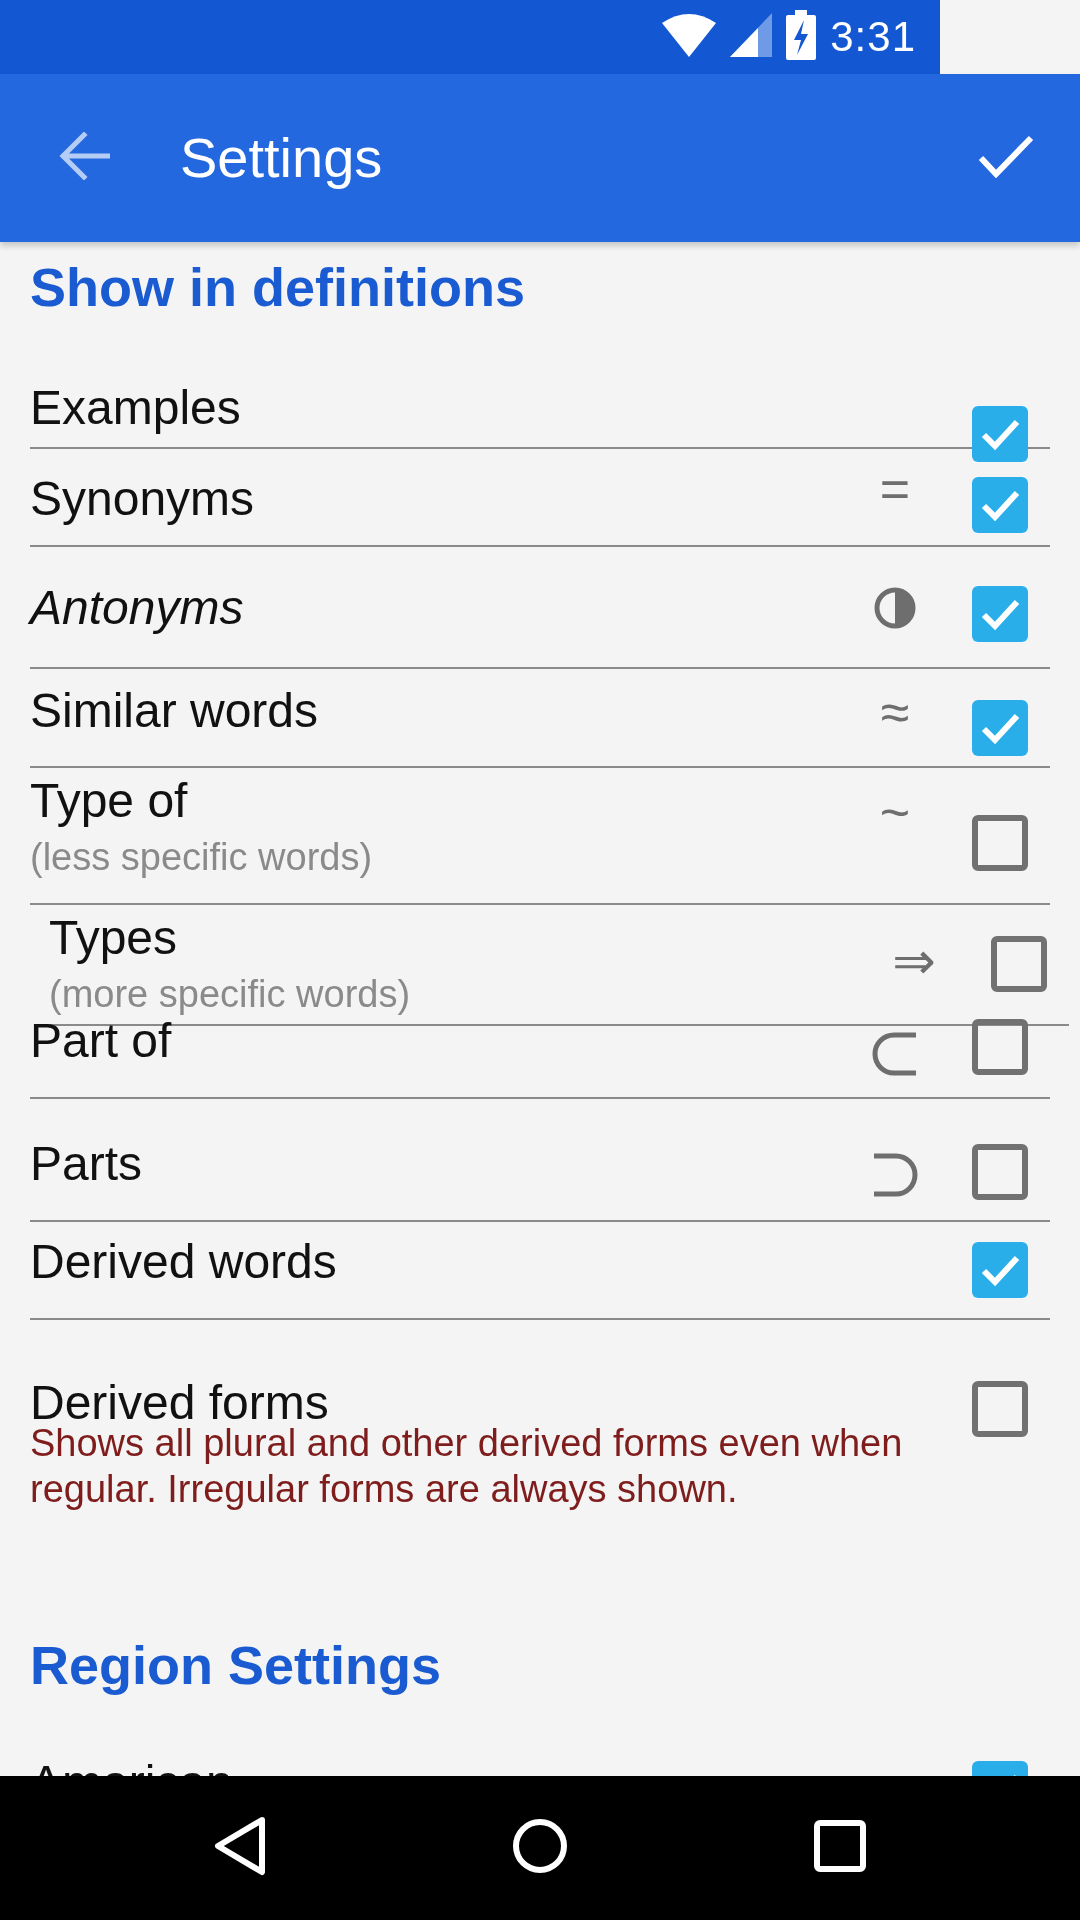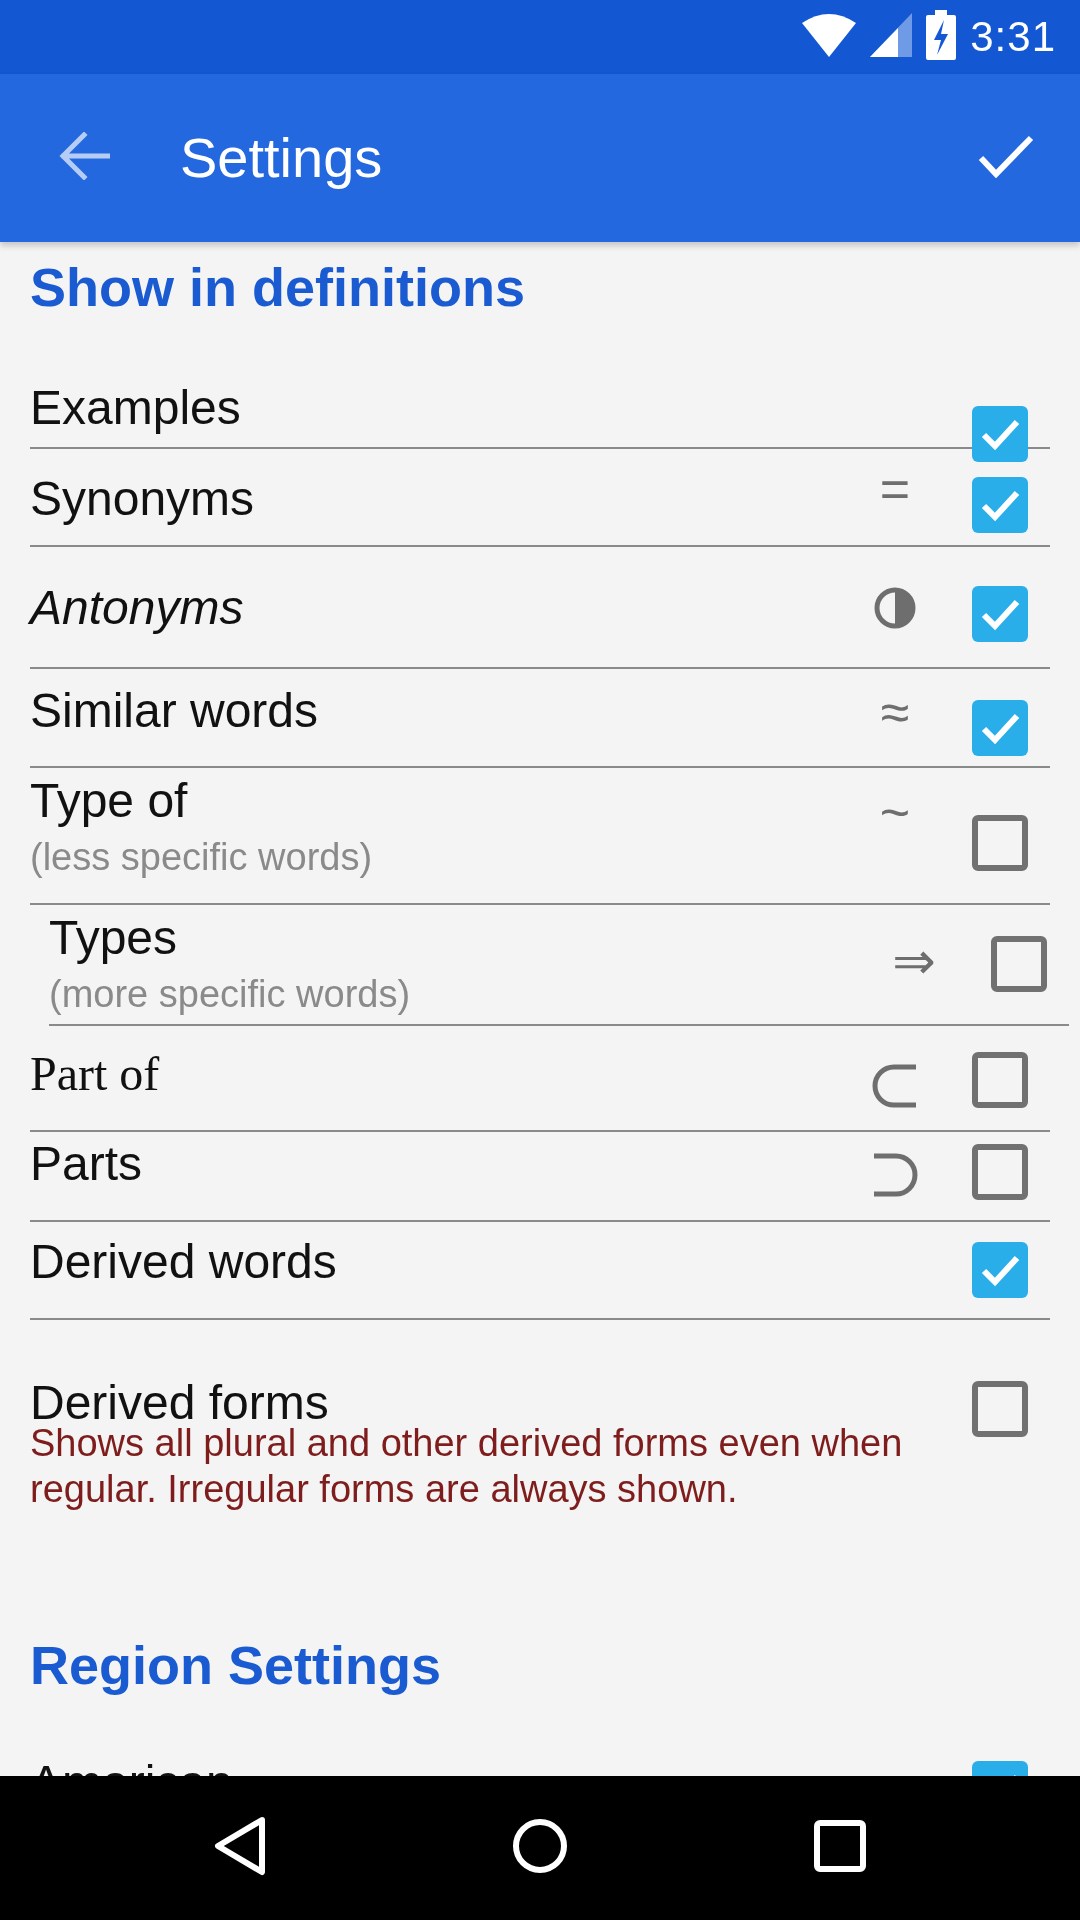--- a/index.html
+++ b/index.html
@@ -1,17 +1,17 @@
 <!DOCTYPE html>
 <html><head>
 <meta charset="utf-8">
 <style>
   * { box-sizing: border-box; margin: 0; padding: 0; }
   html, body { width: 1080px; height: 1920px; overflow: hidden; background: #f4f4f4; font-family: "Liberation Sans", "DejaVu Sans", sans-serif; }
-  .status-bar { position: absolute; left: 0; top: 0; width: 1080px; height: 74px; background: #1358d2; }
+  .status-bar { position: absolute; left: 0; top: 0; width: 940px; height: 74px; background: #1358d2; }
   .status-icons { position: absolute; right: 24px; top: 0; height: 74px; display: flex; align-items: center; gap: 14px; }
   .status-time { color: #fff; font-size: 42px; font-weight: 500; letter-spacing: 1px; }
   .app-bar { position: absolute; left: 0; top: 74px; width: 1080px; height: 168px; background: #2368de; box-shadow: 0 4px 6px rgba(0,0,0,0.18); z-index: 2; }
   .back-btn { position: absolute; left: 40px; top: 44px; width: 88px; height: 80px; display: flex; align-items: center; justify-content: center; }
   .app-title { position: absolute; left: 180px; top: 0; height: 168px; line-height: 168px; color: #fff; font-size: 56px; font-weight: 500; }
   .done-btn { position: absolute; right: 30px; top: 44px; width: 88px; height: 80px; display: flex; align-items: center; justify-content: center; }
   .content { position: absolute; left: 0; top: 242px; width: 1080px; height: 1534px; overflow: hidden; background: #f4f4f4; }
   .section-header { position: absolute; left: 30px; color: #1a5bd2; font-size: 54px; font-weight: 700; }
   .row { position: absolute; left: 30px; width: 1020px; border-bottom: 2px solid #8a8a8a; }
   .row.no-border { border-bottom: none; margin-top: 43px; }
@@ -109,21 +109,21 @@
         <div class="row-sub" style="top: 68px;">(less specific words)</div>
         <div class="row-symbol" style="top: 14px;">~</div>
         <div class="checkbox unchecked" role="checkbox" aria-checked="false" style="top: 47px;"></div>
       </div>
       <div class="row" style="top: 663px; height: 121px; margin-left: 19px;">
         <div class="row-label" style="top: 5px;">Types</div>
         <div class="row-sub" style="top: 68px;">(more specific words)</div>
         <div class="row-symbol" style="top: 26px;">⇒</div>
         <div class="checkbox unchecked" role="checkbox" aria-checked="false" style="top: 31px;"></div>
       </div>
-      <div class="row" style="top: 792px; height: 98px; font-family: Liberation Serif, serif;">
+      <div class="row" style="top: 759px; height: 98px;">
         <div class="row-label" style="top: 12px;">Part of</div>
         <div class="row-symbol" style="top: 28px;"><svg width="46" height="46" viewBox="0 0 46 46">
             <path d="M44 4 H22 A18 18 0 0 0 22 42 H44" stroke="#6e6e6e" stroke-width="5" fill="none"></path>
           </svg></div>
         <div class="checkbox unchecked" role="checkbox" aria-checked="false" style="top: 18px;"></div>
       </div>
       <div class="row" style="top: 882px; height: 98px;">
         <div class="row-label" style="top: 12px;">Parts</div>
         <div class="row-symbol" style="top: 26px;"><svg width="46" height="46" viewBox="0 0 46 46">
             <path d="M2 4 H24 A18 18 0 0 1 24 42 H2" stroke="#6e6e6e" stroke-width="5" fill="none"></path>

